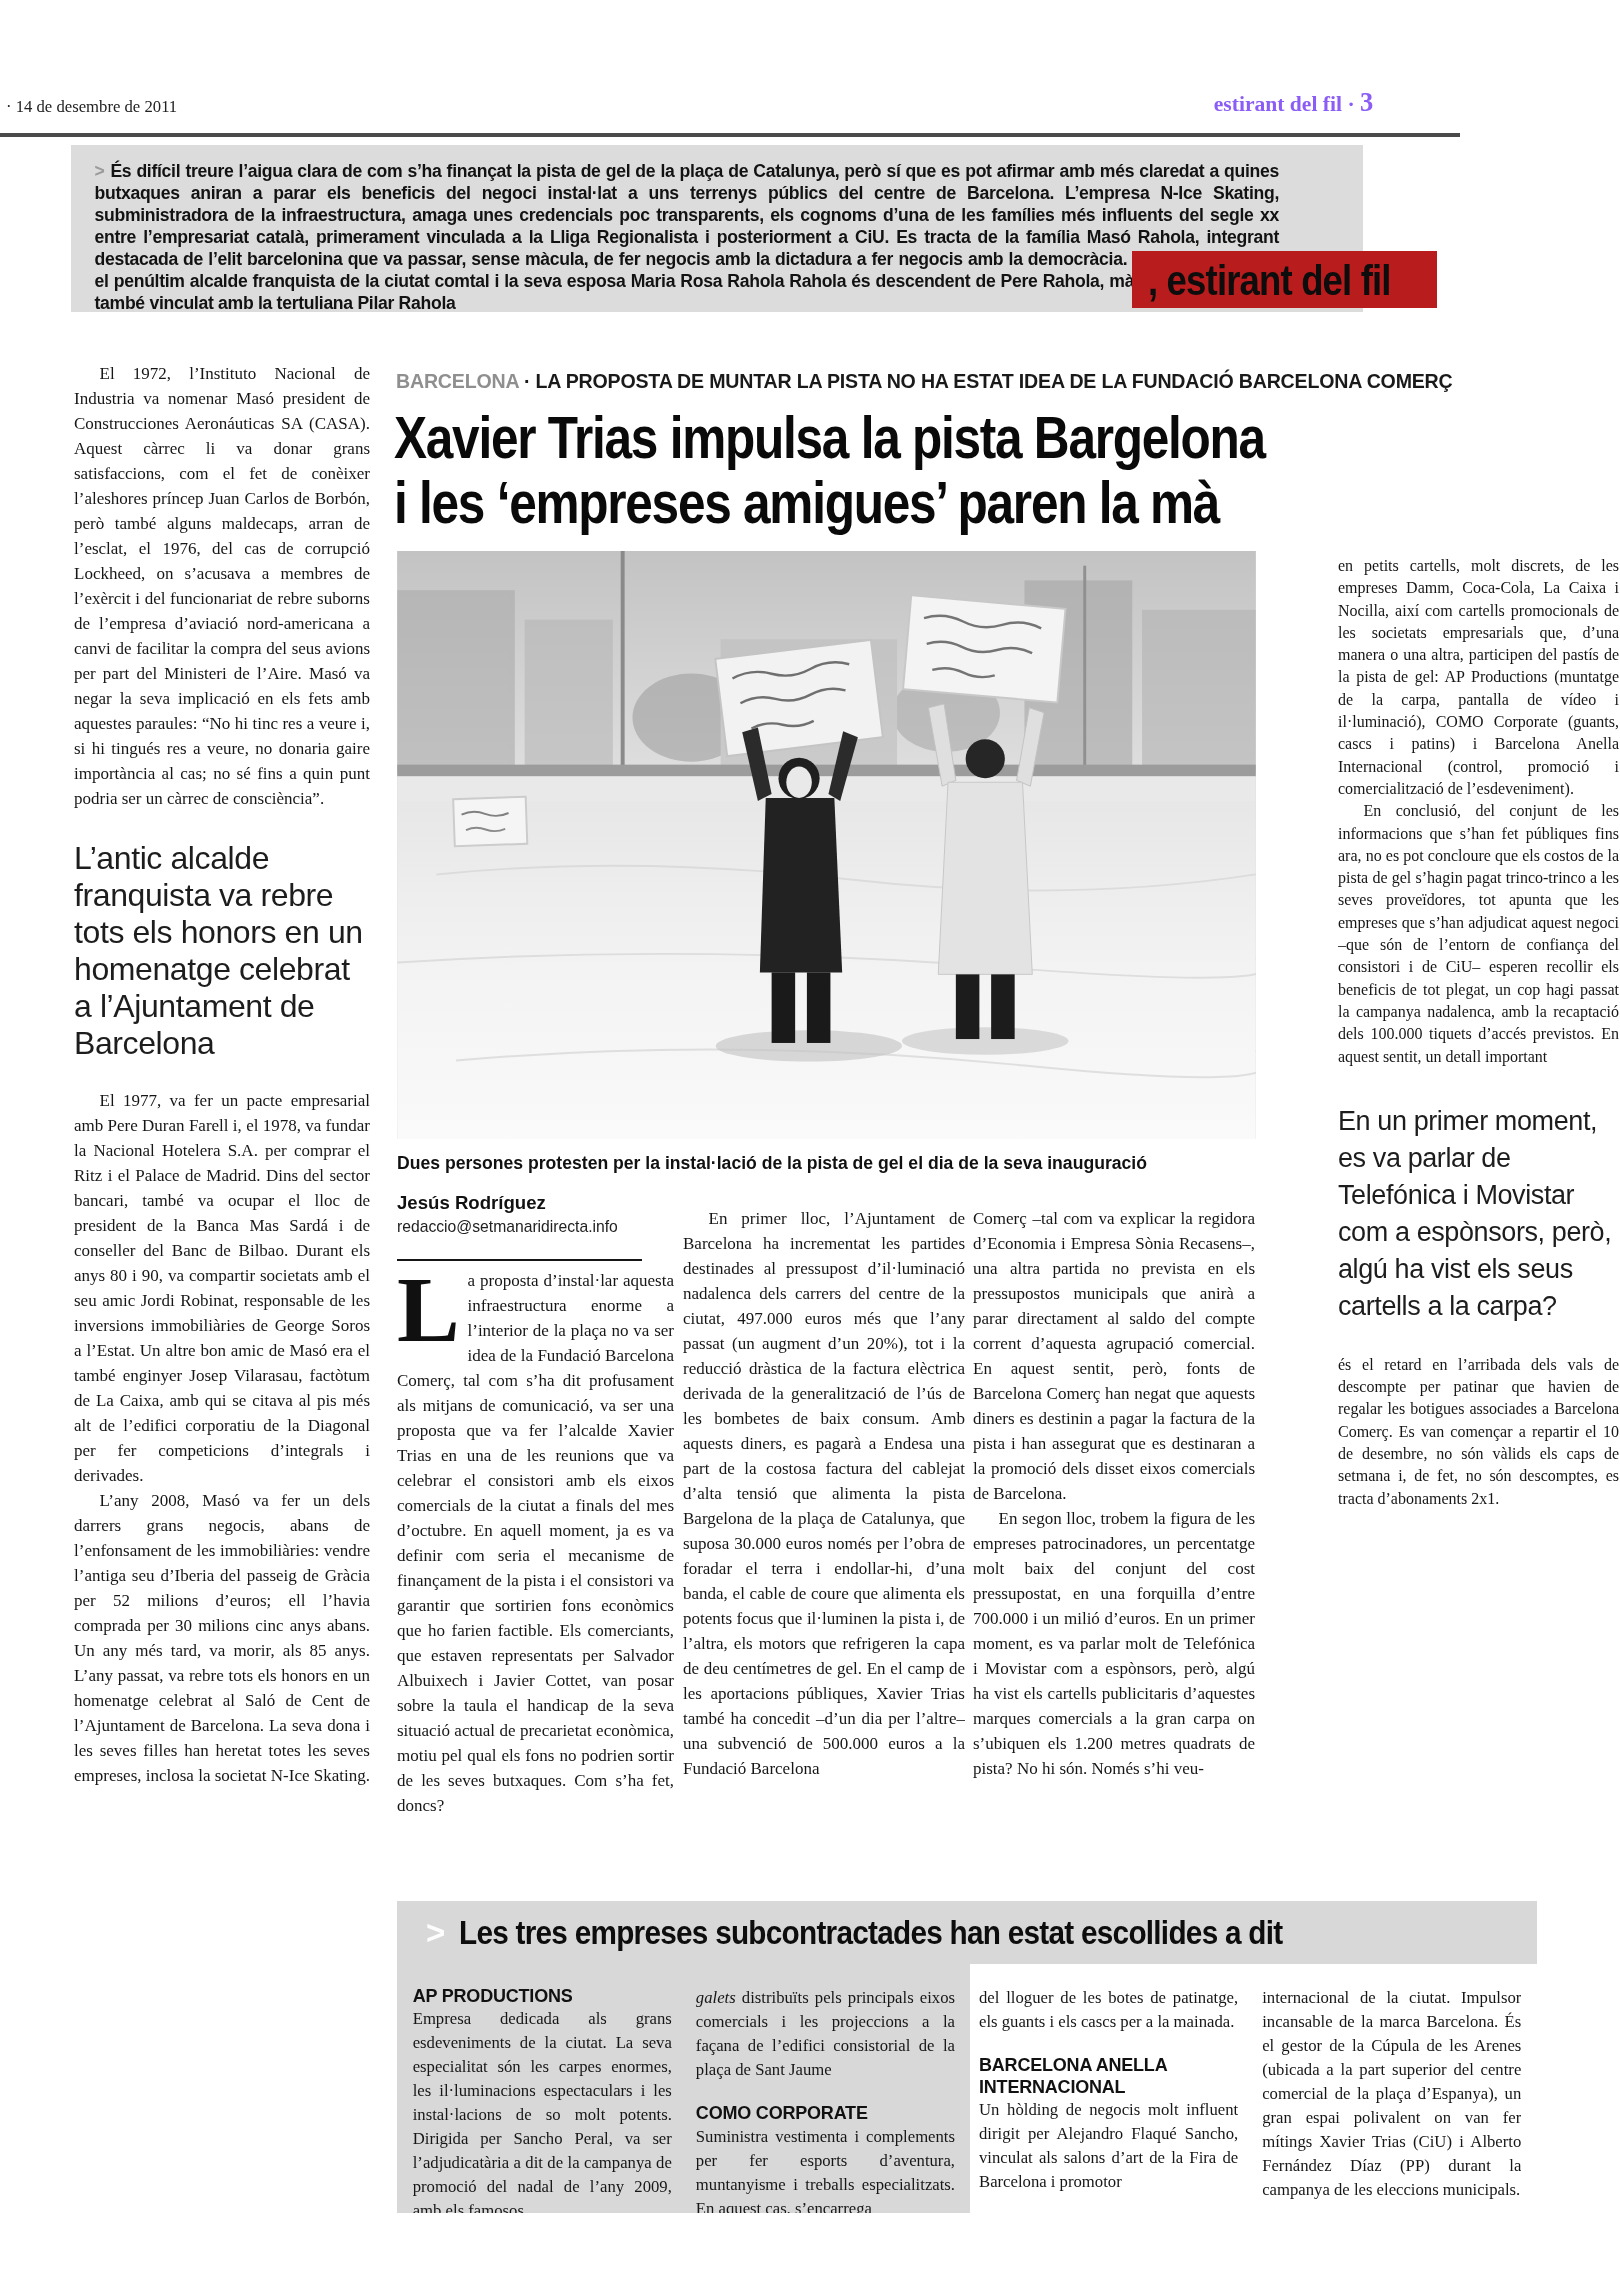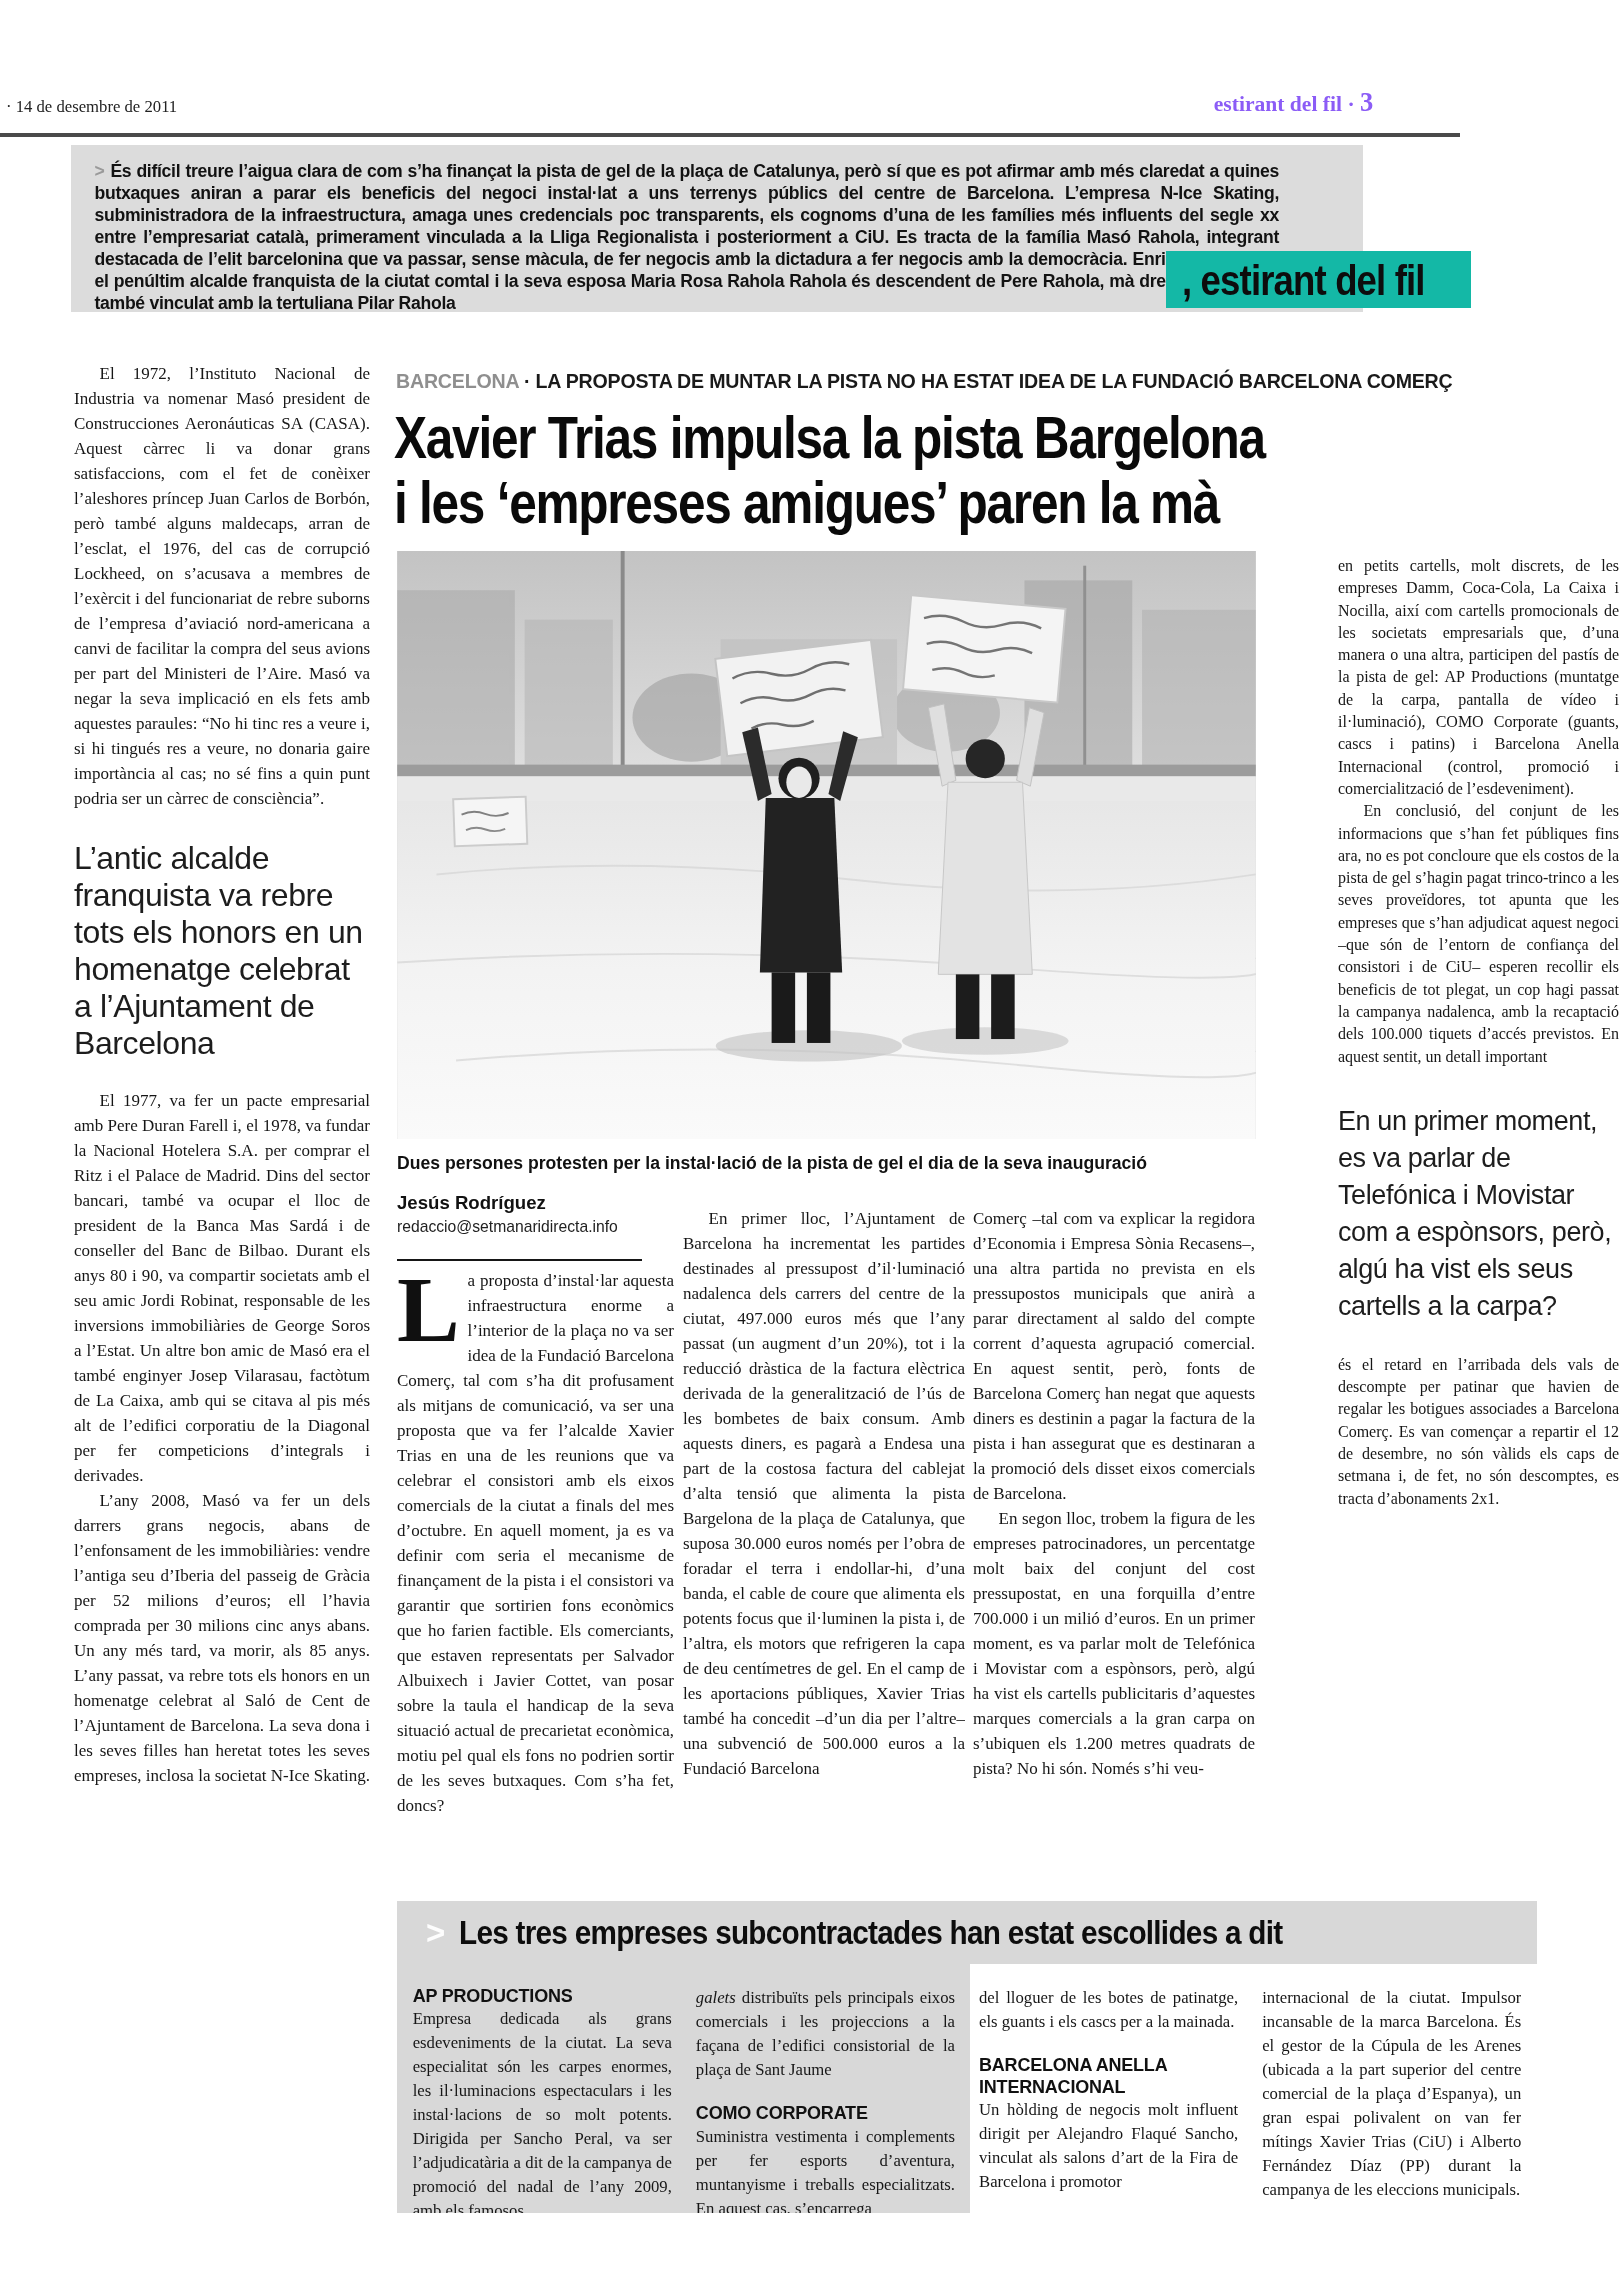--- a/index.html
+++ b/index.html
@@ -14,21 +14,21 @@
   .hdr-sec{font:bold 21.6px/25.5px "Liberation Serif", serif;}
   .hdr-pg{font:bold 26.5px/25.5px "Liberation Serif", serif;}
   .hdr-rule{left:0;top:133px;width:1460px;height:3.9px;background:#4a4a4a;}
 
   
   .intro{left:71px;top:145px;width:1292px;height:167px;background:#dcdcdc;overflow:hidden;}
   .intro-text{padding:14.7px 84px 0 23.5px;font-family:"Liberation Sans", sans-serif;
               font-weight:bold;font-size:17.6px;line-height:22px;letter-spacing:-0.3px;
               text-align:justify;color:#121212;}
   .intro-chev{color:#9a9a9a;padding-right:5.9px;}
-  .big-label{left:1166px;top:251px;background:#14b8a6;padding:7.8px 3.9px 5.9px 15.7px;}
+  .big-label{left:1132px;top:251px;background:#b91c1c;padding:7.8px 3.9px 5.9px 15.7px;}
   .big-label span{display:block;white-space:nowrap;transform:scaleX(0.85);transform-origin:0 0;
               font:bold 43px/43px "Liberation Sans", sans-serif;letter-spacing:-1px;color:#0d0d0d;}
 
   
   .kicker{left:396px;top:370px;width:1176px;font:bold 19.6px/23.5px "Liberation Sans", sans-serif;
           letter-spacing:-0.2px;color:#1a1a1a;white-space:nowrap;}
   .kicker .loc{color:#8f8f8f;}
   .headline{left:394px;top:406px;width:1215px;}
   .headline span{display:block;white-space:nowrap;transform:scaleX(0.84);transform-origin:0 0;
           font:bold 59px/65px "Liberation Sans", sans-serif;letter-spacing:-1.5px;color:#0a0a0a;}
@@ -203,21 +203,21 @@
 
   <div class="abs tcol c-main col4">
     <p>Comerç –tal com va explicar la regidora d’Economia i Empresa Sònia Recasens–, una altra partida no prevista en els pressupostos municipals que anirà a parar directament al saldo del compte corrent d’aquesta agrupació comercial. En aquest sentit, però, fonts de Barcelona Comerç han negat que aquests diners es destinin a pagar la factura de la pista i han assegurat que es destinaran a la promoció dels disset eixos comercials de Barcelona.</p>
     <p class="indent">En segon lloc, trobem la figura de les empreses patrocinadores, un percentatge molt baix del conjunt del cost pressupostat, en una forquilla d’entre 700.000 i un milió d’euros. En un primer moment, es va parlar molt de Telefónica i Movistar com a espònsors, però, algú ha vist els cartells publicitaris d’aquestes marques comercials a la gran carpa on s’ubiquen els 1.200 metres quadrats de pista? No hi són. Només s’hi veu-</p>
   </div>
 
   <div class="abs tcol c-side col5">
     <p>en petits cartells, molt discrets, de les empreses Damm, Coca-Cola, La Caixa i Nocilla, així com cartells promocionals de les societats empresarials que, d’una manera o una altra, participen del pastís de la pista de gel: AP Productions (muntatge de la carpa, pantalla de vídeo i il·luminació), COMO Corporate (guants, cascs i patins) i Barcelona Anella Internacional (control, promoció i comercialització de l’esdeveniment).</p>
     <p class="indent">En conclusió, del conjunt de les informacions que s’han fet públiques fins ara, no es pot concloure que els costos de la pista de gel s’hagin pagat trinco-trinco a les seves proveïdores, tot apunta que les empreses que s’han adjudicat aquest negoci –que són de l’entorn de confiança del consistori i de CiU– esperen recollir els beneficis de tot plegat, un cop hagi passat la campanya nadalenca, amb la recaptació dels 100.000 tiquets d’accés previstos. En aquest sentit, un detall important</p>
     <div class="pq pq-right">En un primer moment, es va parlar de Telefónica i Movistar com a espònsors, però, algú ha vist els seus cartells a la carpa?</div>
-    <p>és el retard en l’arribada dels vals de descompte per patinar que havien de regalar les botigues associades a Barcelona Comerç. Es van començar a repartir el 12 de desembre, no són vàlids els caps de setmana i, de fet, no són descomptes, es tracta d’abonaments 2x1.</p>
+    <p>és el retard en l’arribada dels vals de descompte per patinar que havien de regalar les botigues associades a Barcelona Comerç. Es van començar a repartir el 10 de desembre, no són vàlids els caps de setmana i, de fet, no són descomptes, es tracta d’abonaments 2x1.</p>
   </div>
 
   <div class="abs bottom-box">
     <div class="bottom-head">
       <span class="bottom-chev">&gt;</span>
       <span class="bottom-title">Les tres empreses subcontractades han estat escollides a dit</span>
     </div>
     <div class="bottom-cols">
       <div class="bcol">
         <div class="bhead">AP PRODUCTIONS</div>

